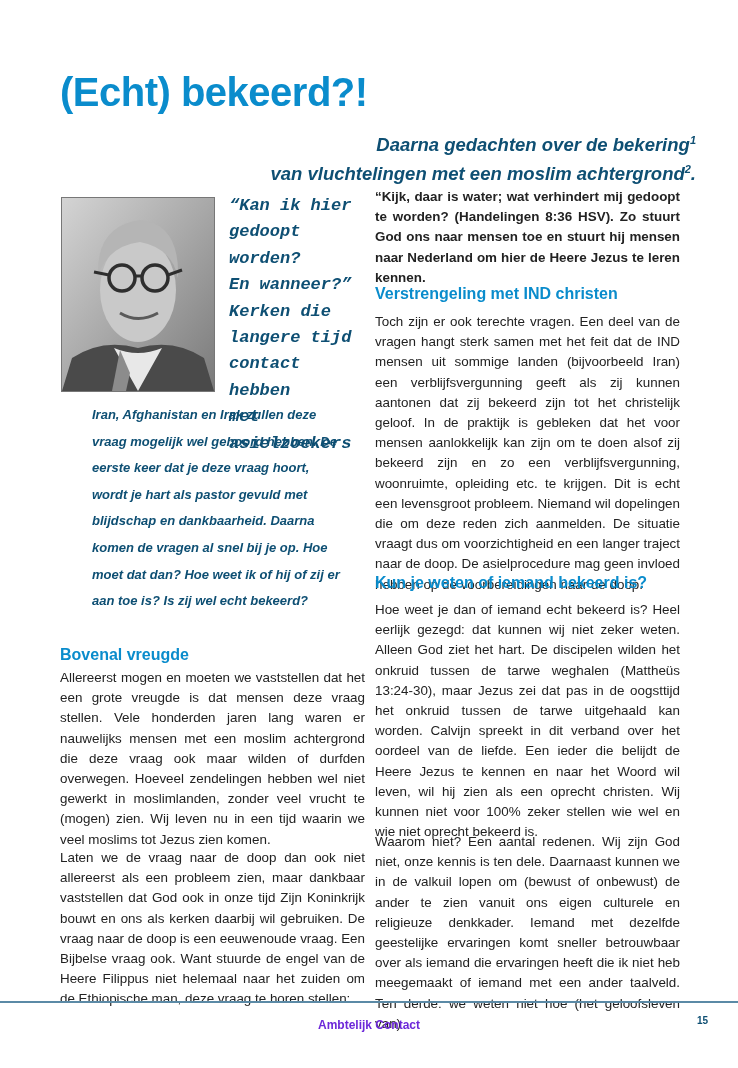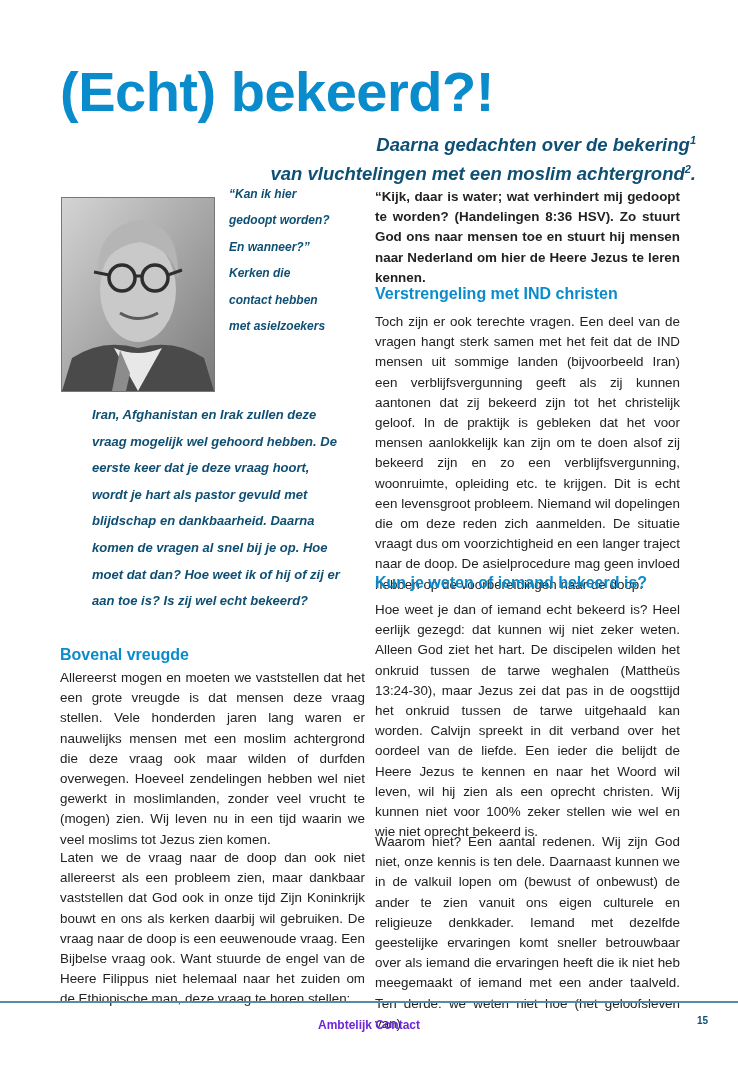--- a/index.html
+++ b/index.html
@@ -1,26 +1,26 @@
 <!DOCTYPE html>
 <html><head>
 <meta charset="utf-8">
 <style>
   html, body { margin: 0; padding: 0; background: #ffffff; }
   body { width: 738px; height: 1068px; position: relative; overflow: hidden;
          font-family: "Liberation Sans", "DejaVu Sans", sans-serif; color: #1a1a1a; }
   .title { position: absolute; left: 60px; top: 66px; margin: 0;
-           font-size: 56px; font-weight: bold; color: #0a8ccc; letter-spacing: -0.5px; line-height: 52px; }
+           font-size: 40px; font-weight: bold; color: #0a8ccc; letter-spacing: -0.5px; line-height: 52px; }
   .subtitle { position: absolute; right: 42px; top: 128px; text-align: right;
               font-style: italic; font-weight: bold; font-size: 18.5px; line-height: 25px; color: #0e4f73; }
   .subtitle sup { font-size: 11px; }
   .photo { position: absolute; left: 61px; top: 197px; width: 152px; height: 193px;
            border: 1px solid #777; overflow: hidden; background: #9a9a9a; }
-  .intro-top { position: absolute; left: 229px; top: 181px; width: 130px;
-               font-style: italic; font-weight: bold; color: #0e4f73; font-size: 12px; line-height: 26.4px; }
+  .intro-top { position: absolute; left: 229px; top: 193px; width: 130px;
+               font-style: italic; font-weight: bold; color: #0e4f73; font-size: 17px; line-height: 26.4px; font-family: Liberation Mono, monospace; }
   .intro-bottom { position: absolute; left: 92px; top: 402px; width: 250px;
                   font-style: italic; font-weight: bold; color: #0e4f73; font-size: 13px; line-height: 26.6px; }
   .h2 { font-weight: bold; color: #0a8ccc; font-size: 16px; margin: 0; line-height: 22px; }
   p { margin: 0; }
   .sec1-h { position: absolute; left: 60px; top: 644px; }
   .sec1-p1 { position: absolute; left: 60px; top: 668px; width: 305px; }
   .sec1-p2 { position: absolute; left: 60px; top: 848px; width: 305px; }
   .r-p0 { position: absolute; left: 375px; top: 187px; width: 305px; font-weight: bold; }
   .r-h1 { position: absolute; left: 375px; top: 283px; }
   .r-p1 { position: absolute; left: 375px; top: 312px; width: 305px; }
@@ -65,20 +65,21 @@
     <line x1="106" y1="77" x2="120" y2="72" stroke="#2e2e2e" stroke-width="3"></line>
     <path d="M58 115 Q76 126 96 115" fill="none" stroke="#5a5a5a" stroke-width="3"></path>
   </svg>
 </div>
 
 <div class="intro-top">
   <div>“Kan ik hier</div>
   <div>gedoopt worden?</div>
   <div>En wanneer?”</div>
   <div>Kerken die</div>
+  <div>langere tijd</div>
   <div>contact hebben</div>
   <div>met asielzoekers</div>
 </div>
 <div class="intro-bottom">Iran, Afghanistan en Irak zullen deze vraag mogelijk wel gehoord hebben. De eerste keer dat je deze vraag hoort, wordt je hart als pastor gevuld met blijdschap en dankbaarheid. Daarna komen de vragen al snel bij je op. Hoe moet dat dan? Hoe weet ik of hij of zij er aan toe is? Is zij wel echt bekeerd?</div>
 
 <h2 class="h2 sec1-h">Bovenal vreugde</h2>
 <p class="body-text sec1-p1">Allereerst mogen en moeten we vaststellen dat het een grote vreugde is dat mensen deze vraag stellen. Vele honderden jaren lang waren er nauwelijks mensen met een moslim achtergrond die deze vraag ook maar wilden of durfden overwegen. Hoeveel zendelingen hebben wel niet gewerkt in moslimlanden, zonder veel vrucht te (mogen) zien. Wij leven nu in een tijd waarin we veel moslims tot Jezus zien komen.</p>
 <p class="body-text sec1-p2">Laten we de vraag naar de doop dan ook niet allereerst als een probleem zien, maar dankbaar vaststellen dat God ook in onze tijd Zijn Koninkrijk bouwt en ons als kerken daarbij wil gebruiken. De vraag naar de doop is een eeuwenoude vraag. Een Bijbelse vraag ook. Want stuurde de engel van de Heere Filippus niet helemaal naar het zuiden om de Ethiopische man, deze vraag te horen stellen:</p>
 
 <p class="body-text r-p0">“Kijk, daar is water; wat verhindert mij gedoopt te worden? (Handelingen 8:36 HSV). Zo stuurt God ons naar mensen toe en stuurt hij mensen naar Nederland om hier de Heere Jezus te leren kennen.</p>

